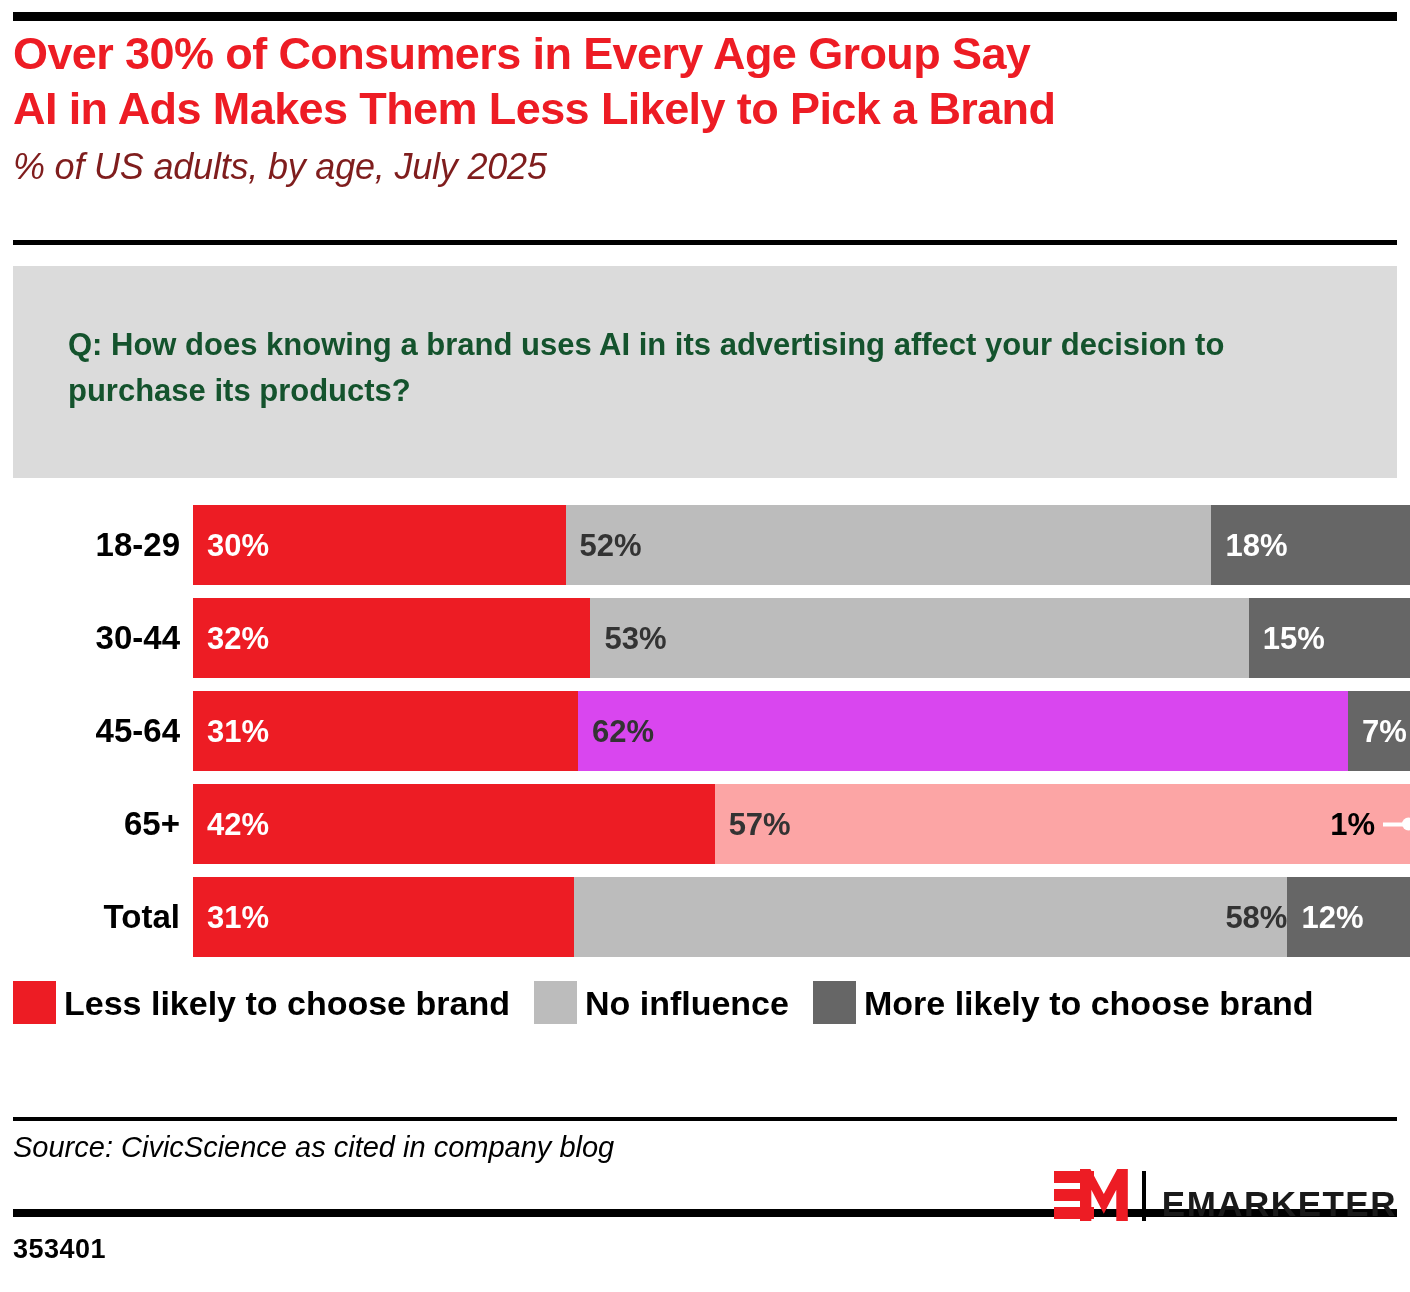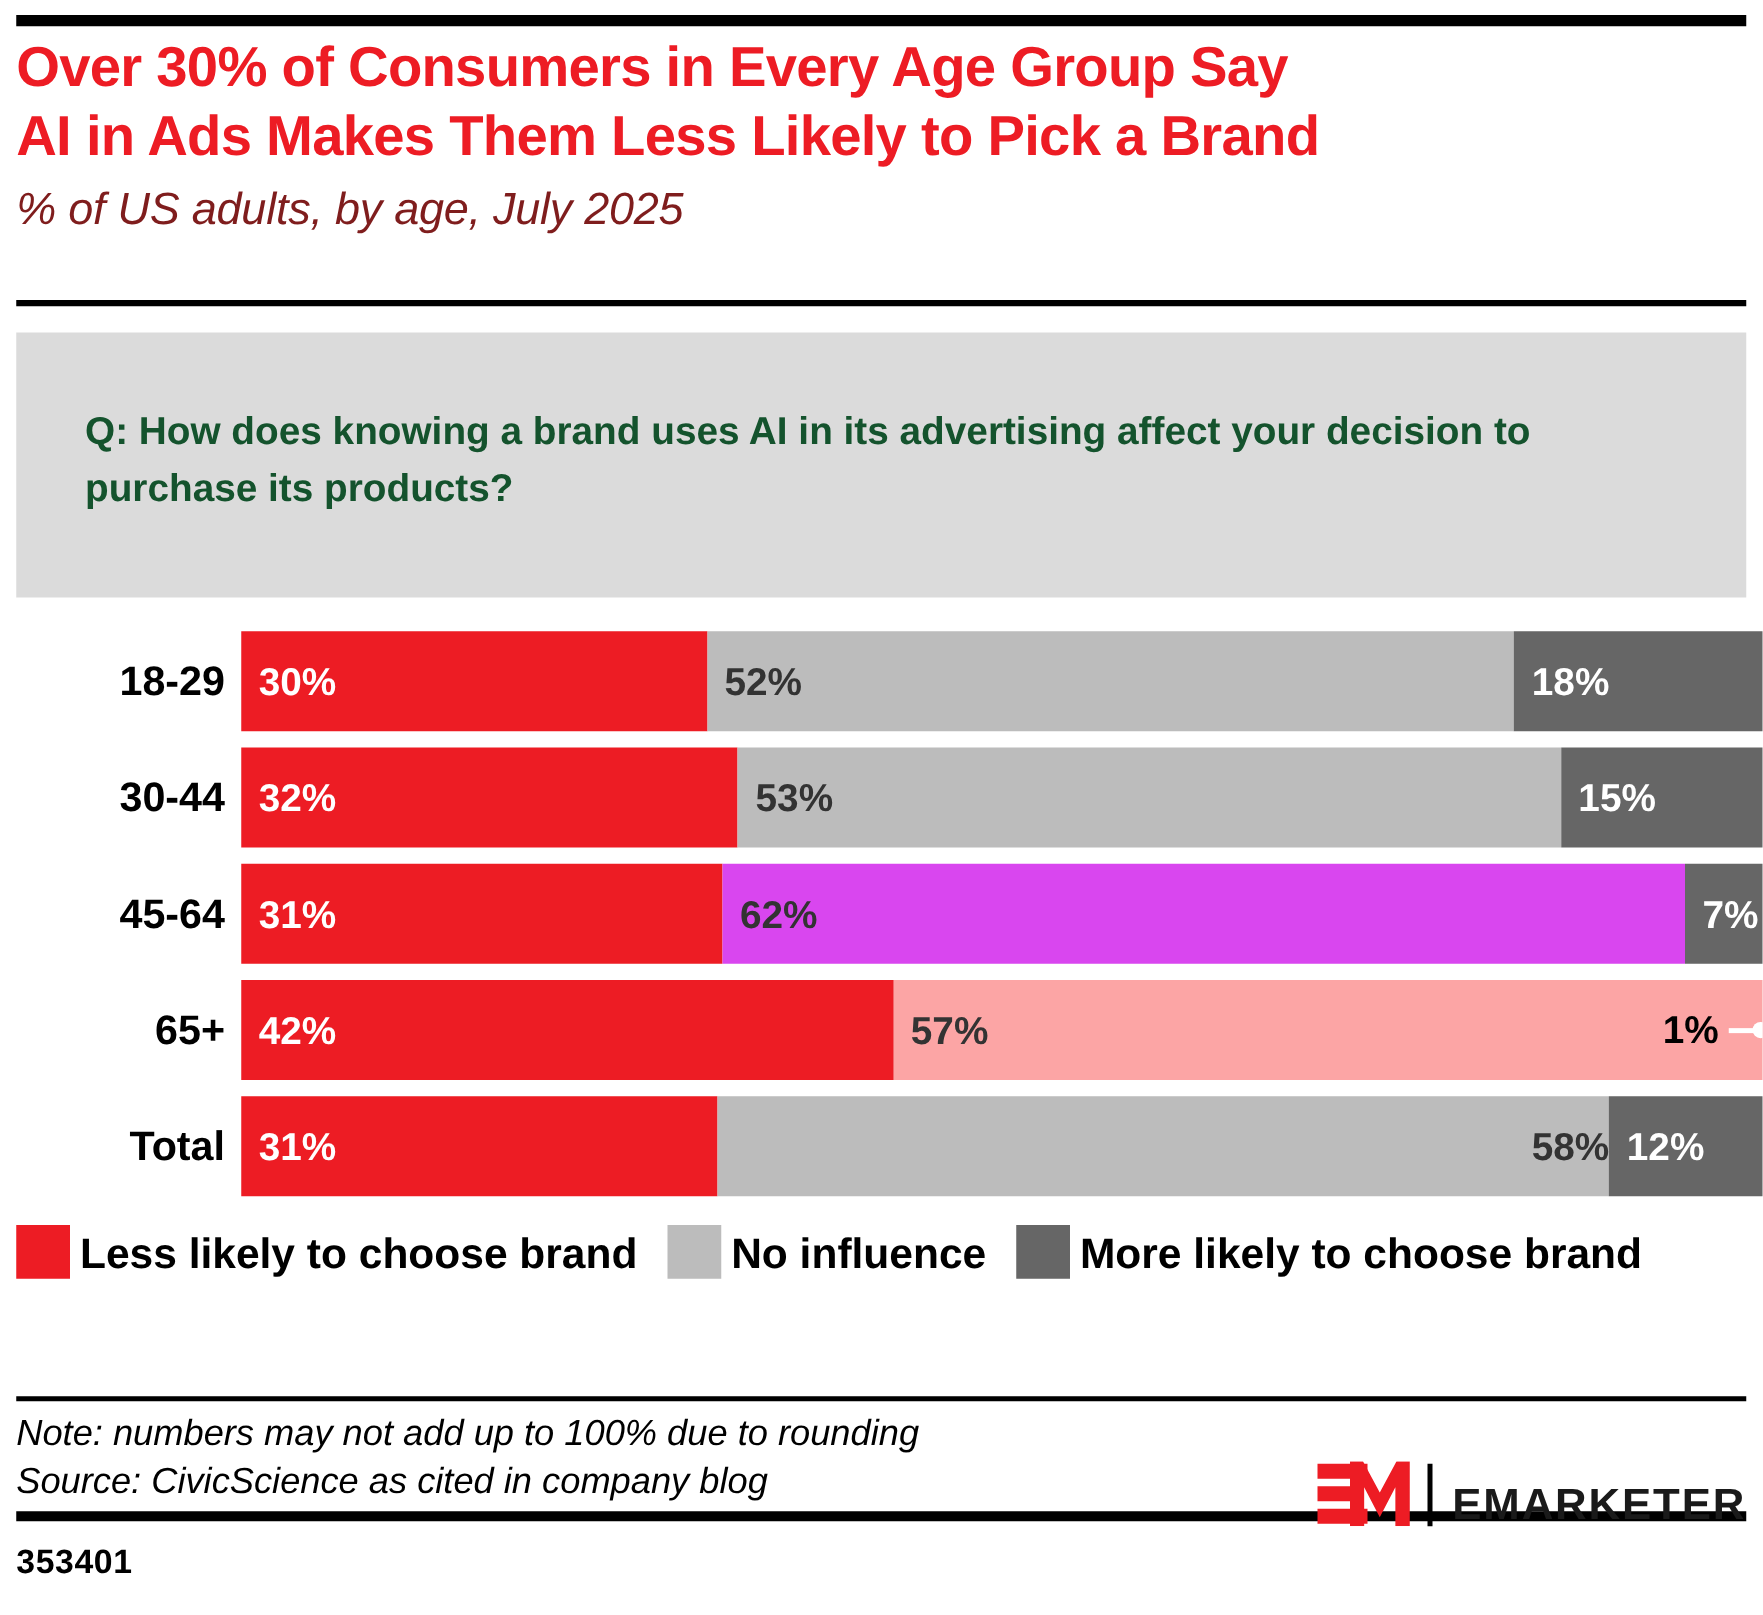--- a/index.html
+++ b/index.html
@@ -367,21 +367,20 @@
           </div>
         </div>
       </div>
     </div>
 
   <div class="legend" id="legend"><span class="legend-item"><span class="legend-swatch sw-less" style="background: rgb(237, 28, 36);"></span><span class="legend-label">Less likely to choose brand</span></span><span class="legend-item"><span class="legend-swatch sw-none" style="background: rgb(188, 188, 188);"></span><span class="legend-label">No influence</span></span><span class="legend-item"><span class="legend-swatch sw-more" style="background: rgb(102, 102, 102);"></span><span class="legend-label">More likely to choose brand</span></span></div>
 
   <div class="rule-note-top"></div>
 
   <div class="notes">
-    <div class="note-line">Note: numbers may not add up to 100% due to rounding</div>
     <div class="note-line">Source: CivicScience as cited in company blog</div>
   </div>
 
   <div class="rule-foot"></div>
 
   <div class="footer-id">353401</div>
 
   <div class="brand">
     <div class="brand-mark">
       <div class="e1"></div>

